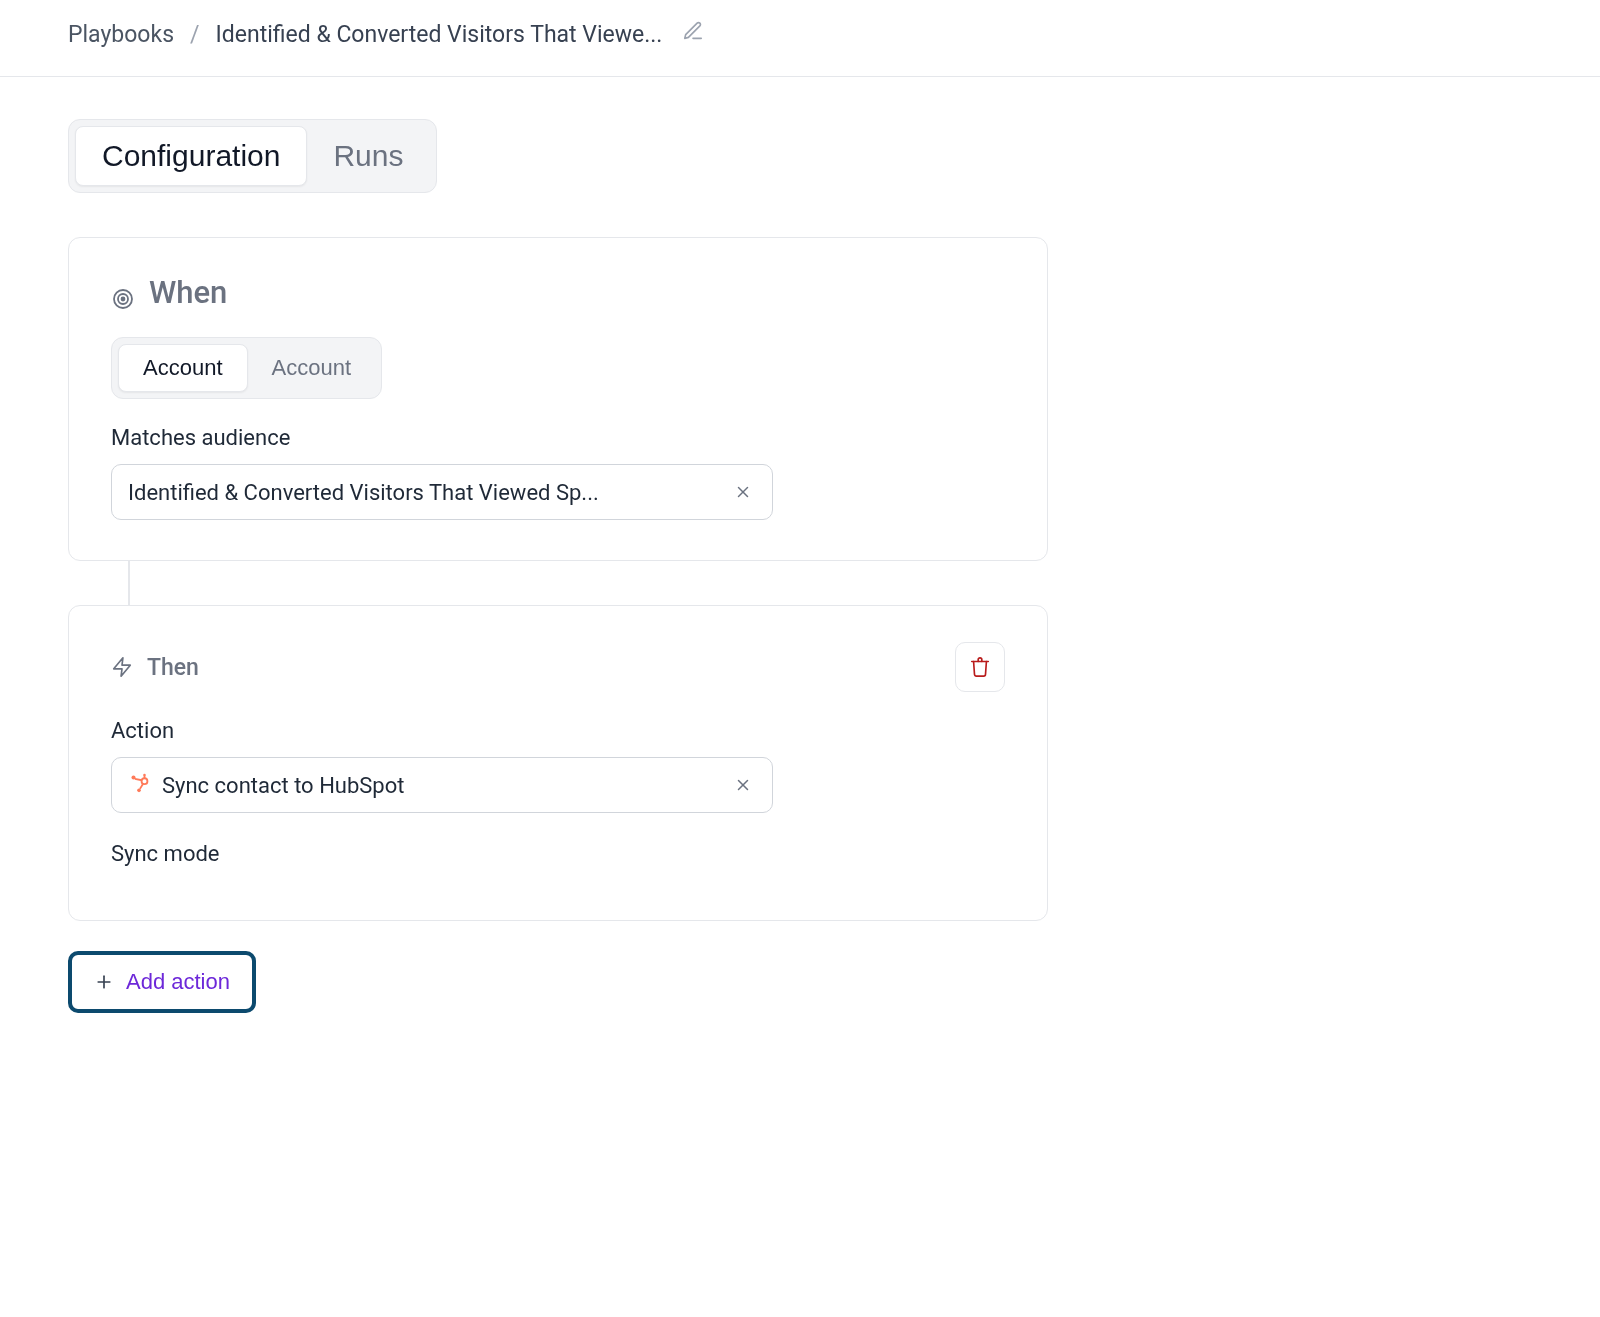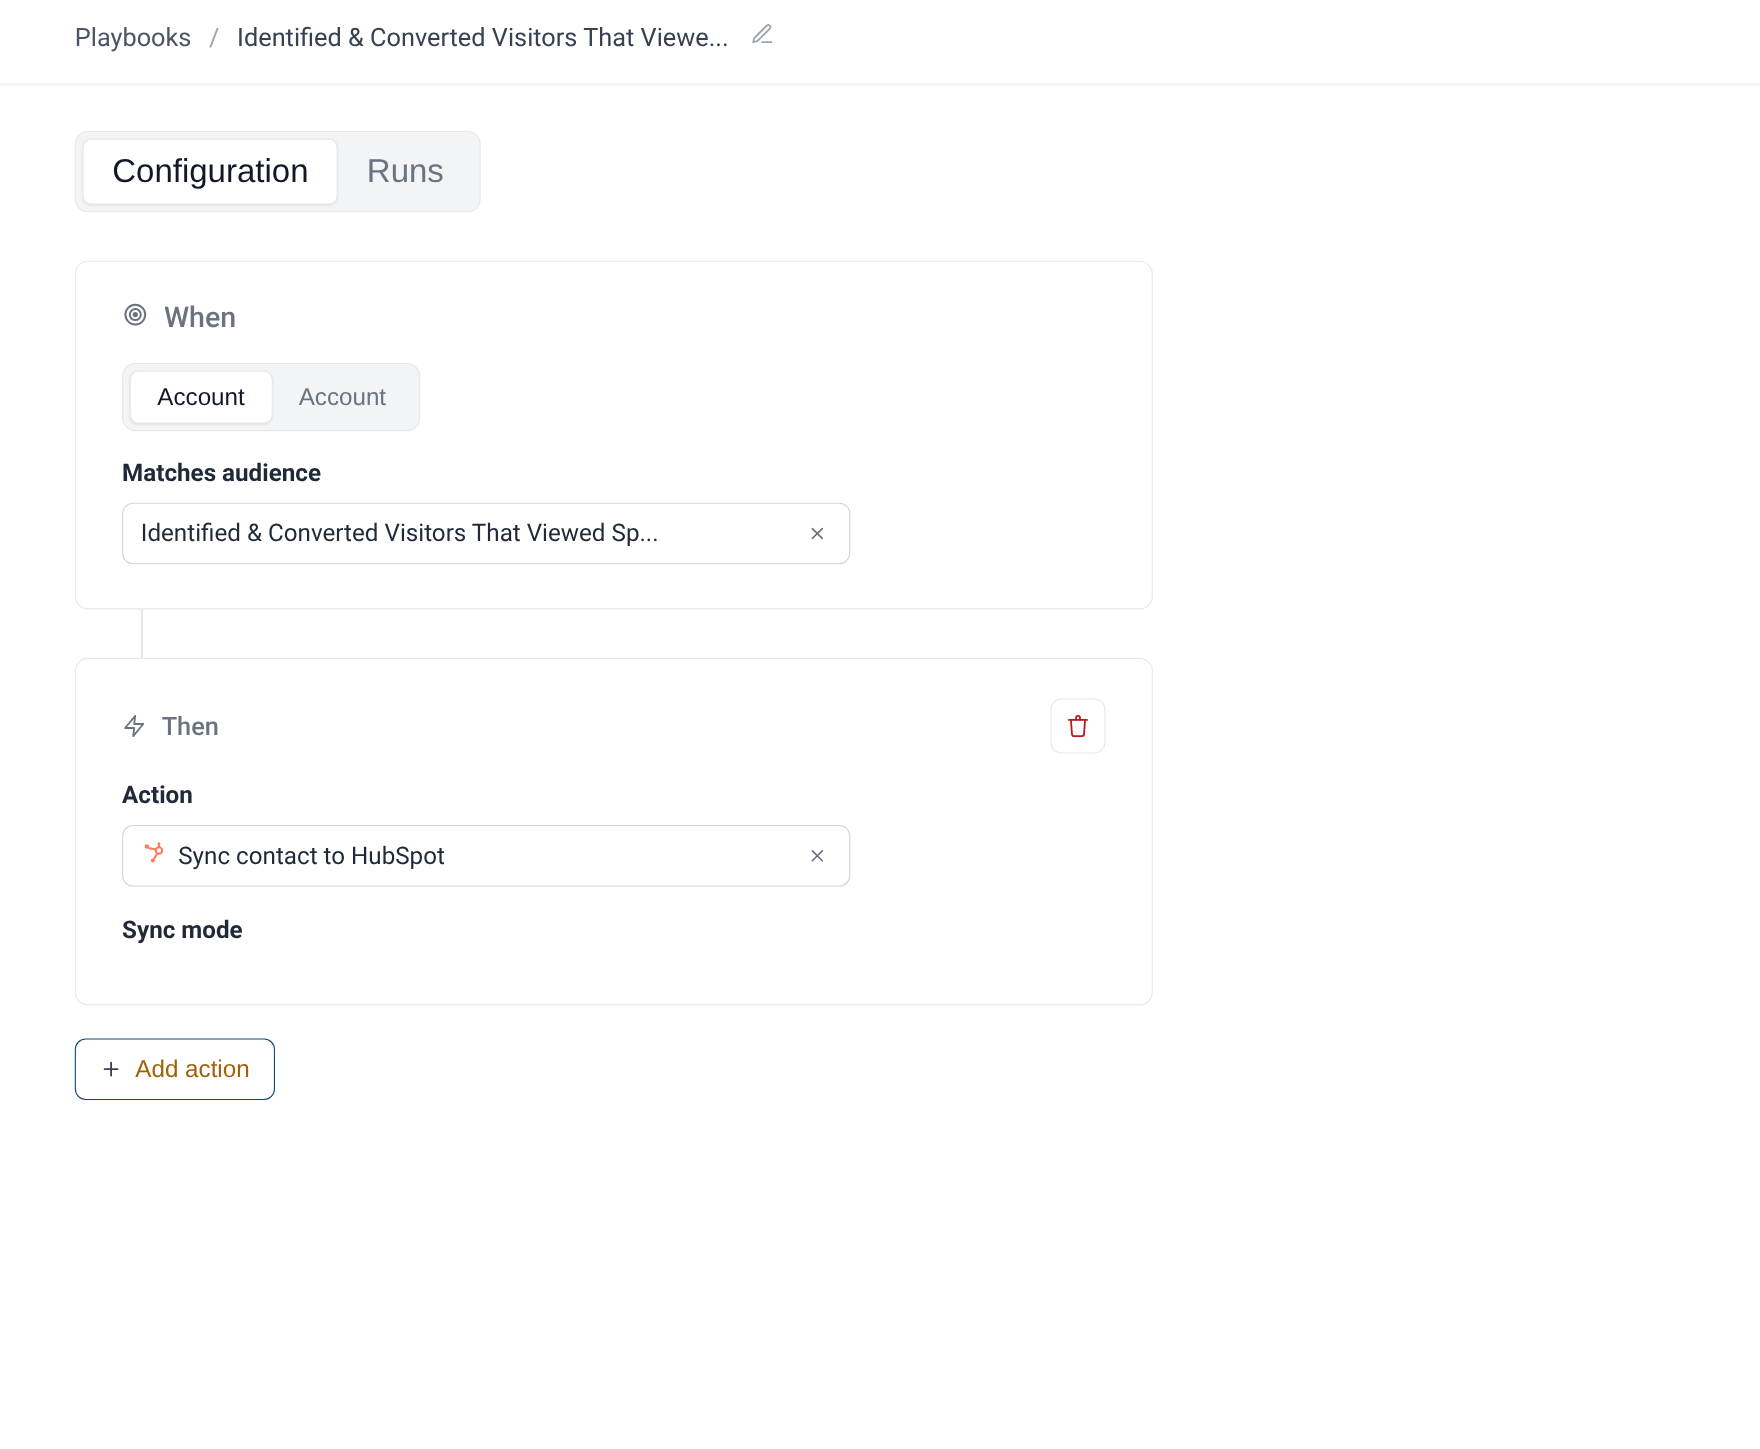--- a/index.html
+++ b/index.html
@@ -67,44 +67,44 @@
   }
   .card-connector {
     width: 2px;
     height: 44px;
     background: #e5e7eb;
     margin-left: 60px;
   }
 
   .section-hdr {
     display: flex;
-    align-items: flex-start;
+    align-items: flex-end;
     gap: 14px;
     color: #6b7280;
-    font-size: 26px;
+    font-size: 31px;
     font-weight: 500;
     margin-bottom: 26px;
   }
   .section-hdr svg { display: block; }
 
   .small-seg {
     display: inline-flex;
     background: #f3f4f6;
     border: 1px solid #e5e7eb;
     border-radius: 12px;
     padding: 6px;
     margin-bottom: 26px;
   }
   .small-seg .seg-btn { font-size: 22px; padding: 10px 24px; }
 
   .field-label {
     font-size: 22px;
     color: #1f2937;
     margin-bottom: 14px;
-    font-weight: 700;
+    font-weight: 400;
   }
 
   .select-box {
     display: flex;
     align-items: center;
     justify-content: space-between;
     border: 1px solid #d1d5db;
     border-radius: 10px;
     height: 56px;
     padding: 0 16px;
@@ -139,26 +139,26 @@
     background: #fff;
     display: flex; align-items: center; justify-content: center;
     cursor: pointer;
   }
 
   .add-action {
     margin-top: 30px;
     display: inline-flex;
     align-items: center;
     gap: 12px;
-    border: 1px solid #0c4a6e;
+    border: 4px solid #0c4a6e;
     background: #fff;
     border-radius: 10px;
     padding: 14px 22px;
     font-size: 22px;
-    color: #a16207;
+    color: #6d28d9;
     cursor: pointer;
   }
 
   .field-block { margin-bottom: 28px; }
   .field-block:last-child { margin-bottom: 0; }
 
   .hubspot-icon { display:inline-block; }
 
 </style>
 </head>

